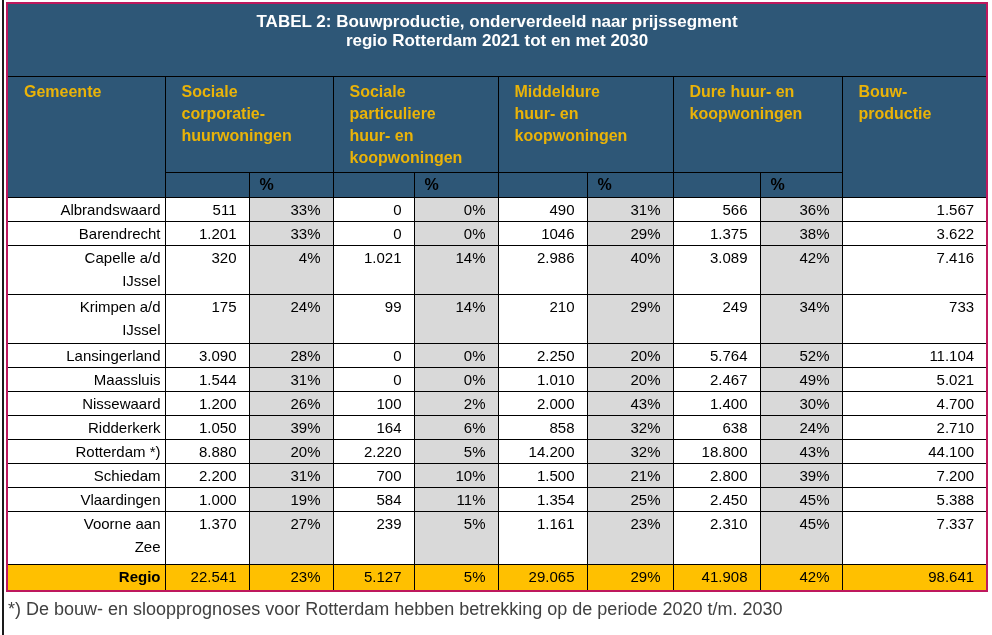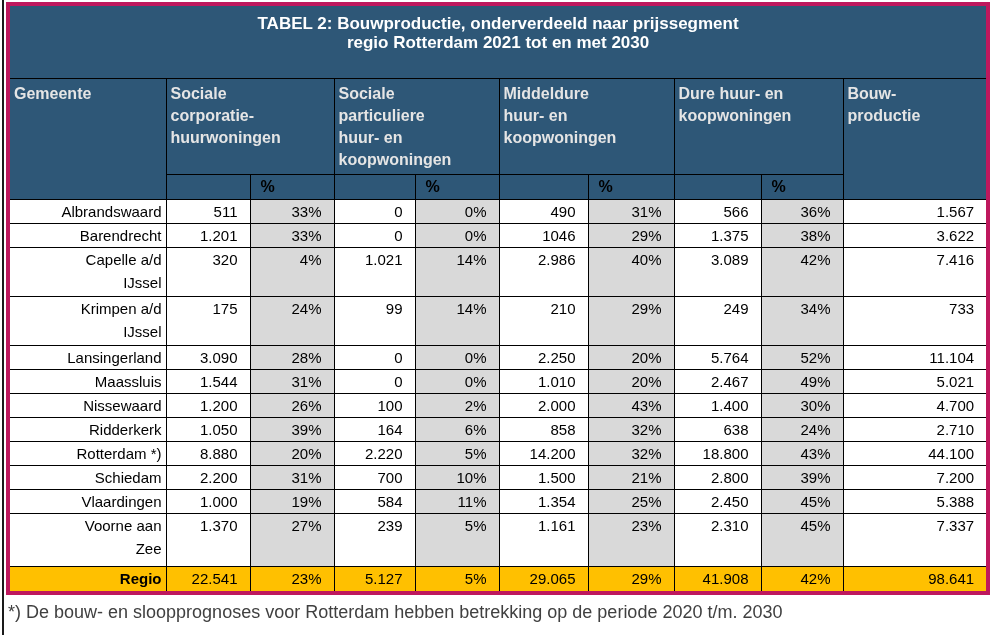--- a/index.html
+++ b/index.html
@@ -19,21 +19,21 @@
     top: 0;
     width: 2px;
     height: 635px;
     background: #1a1a1a;
   }
   table.bouw {
     margin: 2px 0 0 6px;
     border-collapse: collapse;
     table-layout: fixed;
     width: 982px;
-    border: 4px solid #be185d;
+    border: 2px solid #be185d;
   }
   table.bouw td {
     border: 1px solid #000000;
     vertical-align: top;
     font-size: 15px;
     line-height: 23px;
     overflow: hidden;
   }
   
   tr.title-row td {
@@ -44,26 +44,26 @@
   }
   .title-line {
     font-weight: bold;
     font-size: 17px;
     line-height: 19px;
   }
   .title-line.first { padding-top: 7px; }
   tr.head-row { height: 96px; }
   tr.head-row td {
     background: #2E5777;
-    color: #e5e5e5;
+    color: #eab308;
     font-weight: bold;
     font-size: 16px;
     line-height: 22px;
     white-space: pre-line;
-    padding: 4px 4px 0 4px;
+    padding: 4px 4px 0 16px;
   }
   tr.pct-row { height: 25px; }
   tr.pct-row td {
     background: #2E5777;
     font-weight: bold;
     font-size: 16px;
     line-height: 23px;
     padding: 0 4px 0 10px;
     color: #000000;
     text-align: left;

